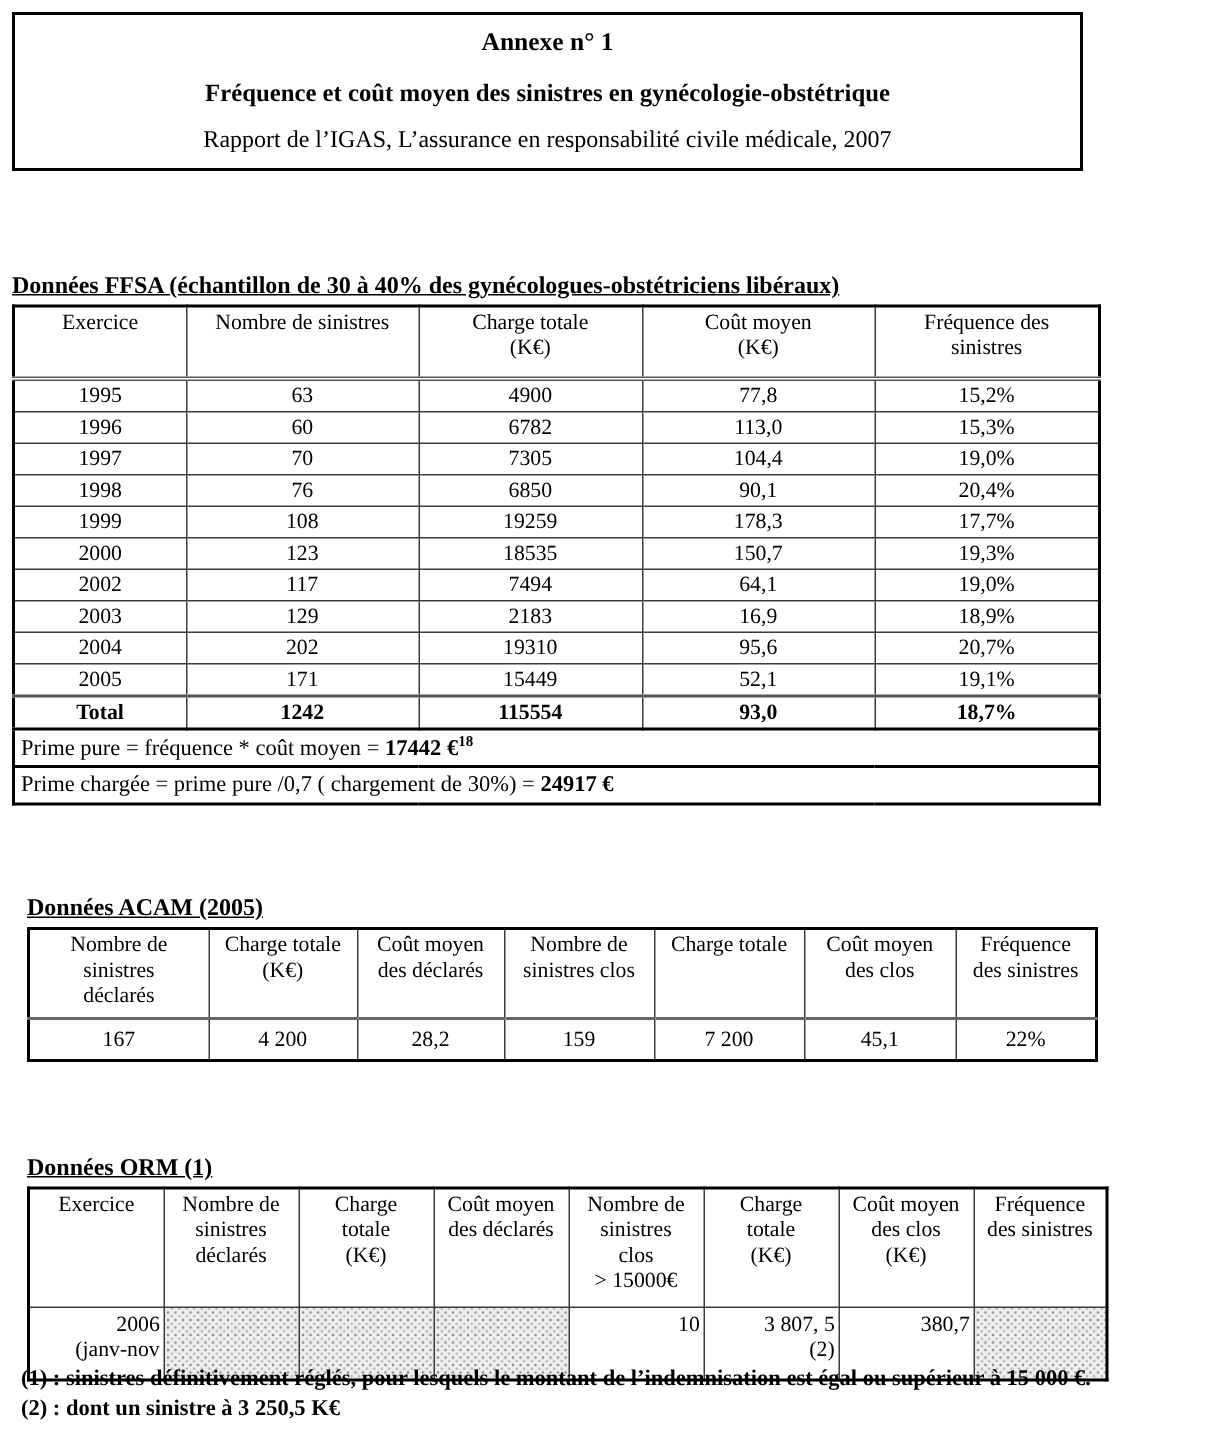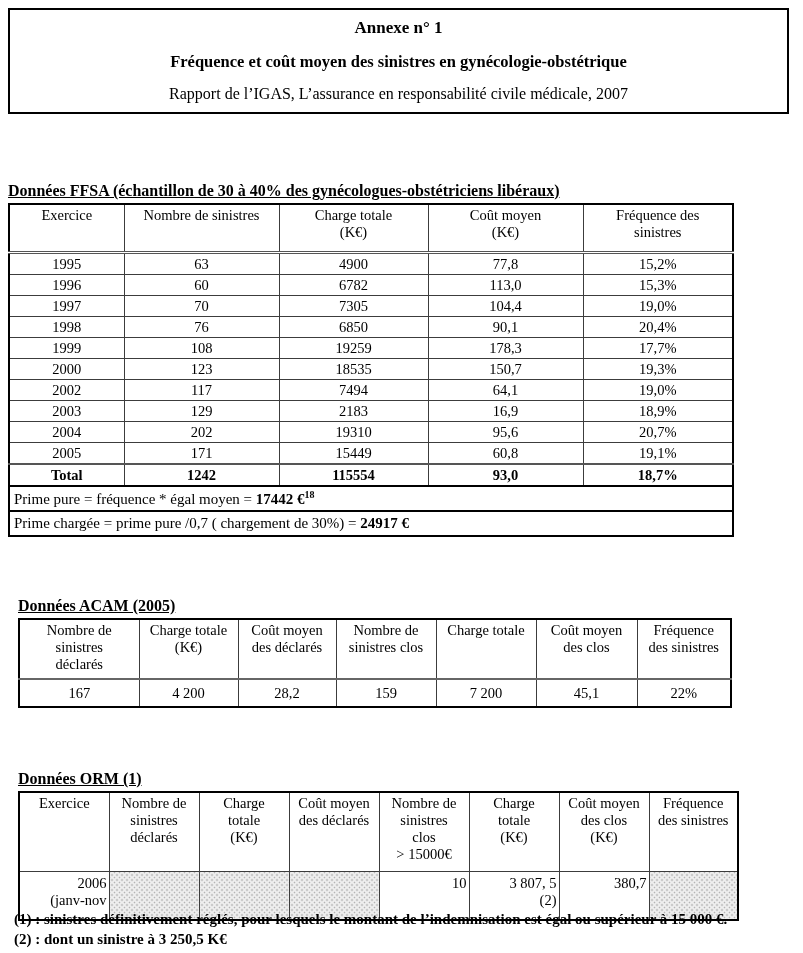--- a/index.html
+++ b/index.html
@@ -13,21 +13,21 @@
     position: relative;
     font-family: "Liberation Serif", serif;
     color: #000;
   }
   .page { position: absolute; inset: 0; background: #fff; }
 
   
   .header-box {
     position: absolute;
     left: 8px; top: 8px;
-    width: 781px; height: 106px;
+    width: 714px; height: 106px;
     border: 2px solid #000;
     box-sizing: border-box;
     display: flex;
     flex-direction: column;
     justify-content: space-between;
     text-align: center;
     padding: 8px 4px 9px 4px;
   }
   .header-box .l1 { font-weight: bold; font-size: 17px; margin: 0; }
   .header-box .l2 { font-weight: bold; font-size: 16.5px; margin: 0; }
@@ -203,33 +203,33 @@
           <td class="data">2004</td>
           <td class="data">202</td>
           <td class="data">19310</td>
           <td class="data">95,6</td>
           <td class="data">20,7%</td>
         </tr>
         <tr>
           <td class="data">2005</td>
           <td class="data">171</td>
           <td class="data">15449</td>
-          <td class="data">60,8</td>
+          <td class="data">52,1</td>
           <td class="data">19,1%</td>
         </tr>
         <tr class="total">
           <td class="data">Total</td>
           <td class="data">1242</td>
           <td class="data">115554</td>
           <td class="data">93,0</td>
           <td class="data">18,7%</td>
         </tr>
         <tr class="prime">
           <td colspan="5">
-            <span>Prime pure = fréquence * égal moyen = </span><b>17442 €</b><sup>18</sup>
+            <span>Prime pure = fréquence * coût moyen = </span><b>17442 €</b><sup>18</sup>
           </td>
         </tr>
         <tr class="prime">
           <td colspan="5">
             <span>Prime chargée = prime pure /0,7 ( chargement de 30%) = </span><b>24917 €</b>
           </td>
         </tr>
       </tbody>
     </table>
   </div>

